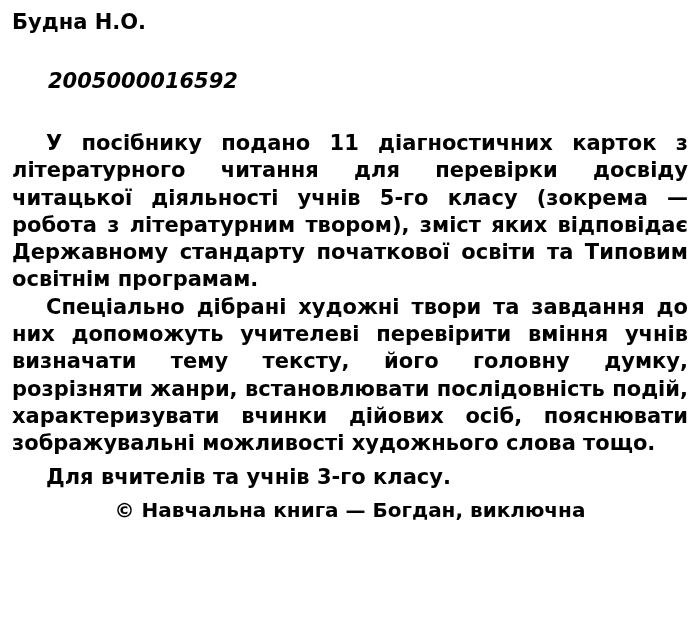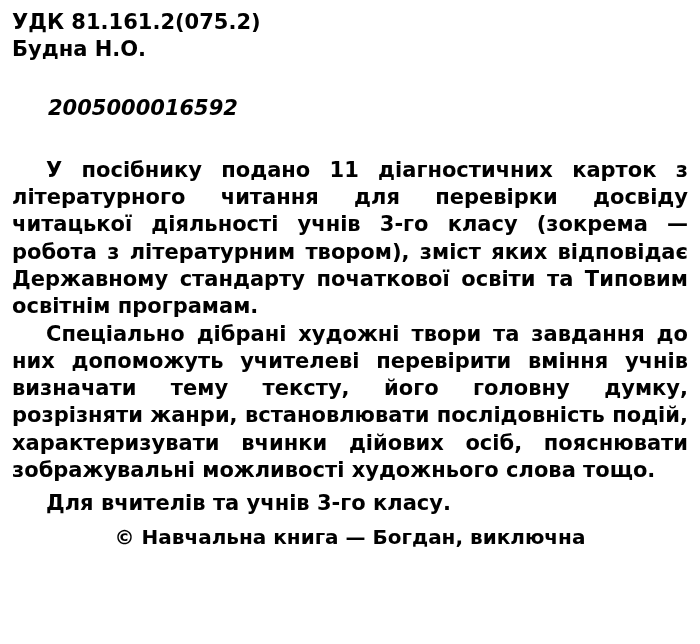--- a/index.html
+++ b/index.html
@@ -87,29 +87,28 @@
   }
   .copyright div {
     white-space: nowrap;
   }
 </style>
 </head>
 <body>
 
 <div class="page">
 
-  <div class="udk">УДК 81.161.2(075.2)</div>
 
 
   <div class="author">Будна Н.О.</div>
 
 
   <div class="isbn">2005000016592</div>
 
-  <p class="para first"><span class="ind"></span><span>У посібнику подано 11 діагностичних карток з літературного читання для перевірки досвіду читацької діяльності учнів 3-го класу (зокрема — робота з літературним твором), зміст яких відповідає Державному стандарту початкової освіти та Типовим освітнім програмам.</span></p>
+  <p class="para first"><span class="ind"></span><span>У посібнику подано 11 діагностичних карток з літературного читання для перевірки досвіду читацької діяльності учнів 5-го класу (зокрема — робота з літературним твором), зміст яких відповідає Державному стандарту початкової освіти та Типовим освітнім програмам.</span></p>
 
   <p class="para"><span class="ind"></span><span>Спеціально дібрані художні твори та завдання до них допоможуть учителеві перевірити вміння учнів визначати тему тексту, його головну думку, розрізняти жанри, встановлювати послідовність подій, характеризувати вчинки дійових осіб, пояснювати зображувальні можливості художнього слова тощо.</span></p>
 
   <p class="para last"><span class="ind"></span><span>Для вчителів та учнів 3-го класу.</span></p>
 
   <div class="copyright">
     <div>© Навчальна книга — Богдан, виключна</div>
 
   </div>
 

